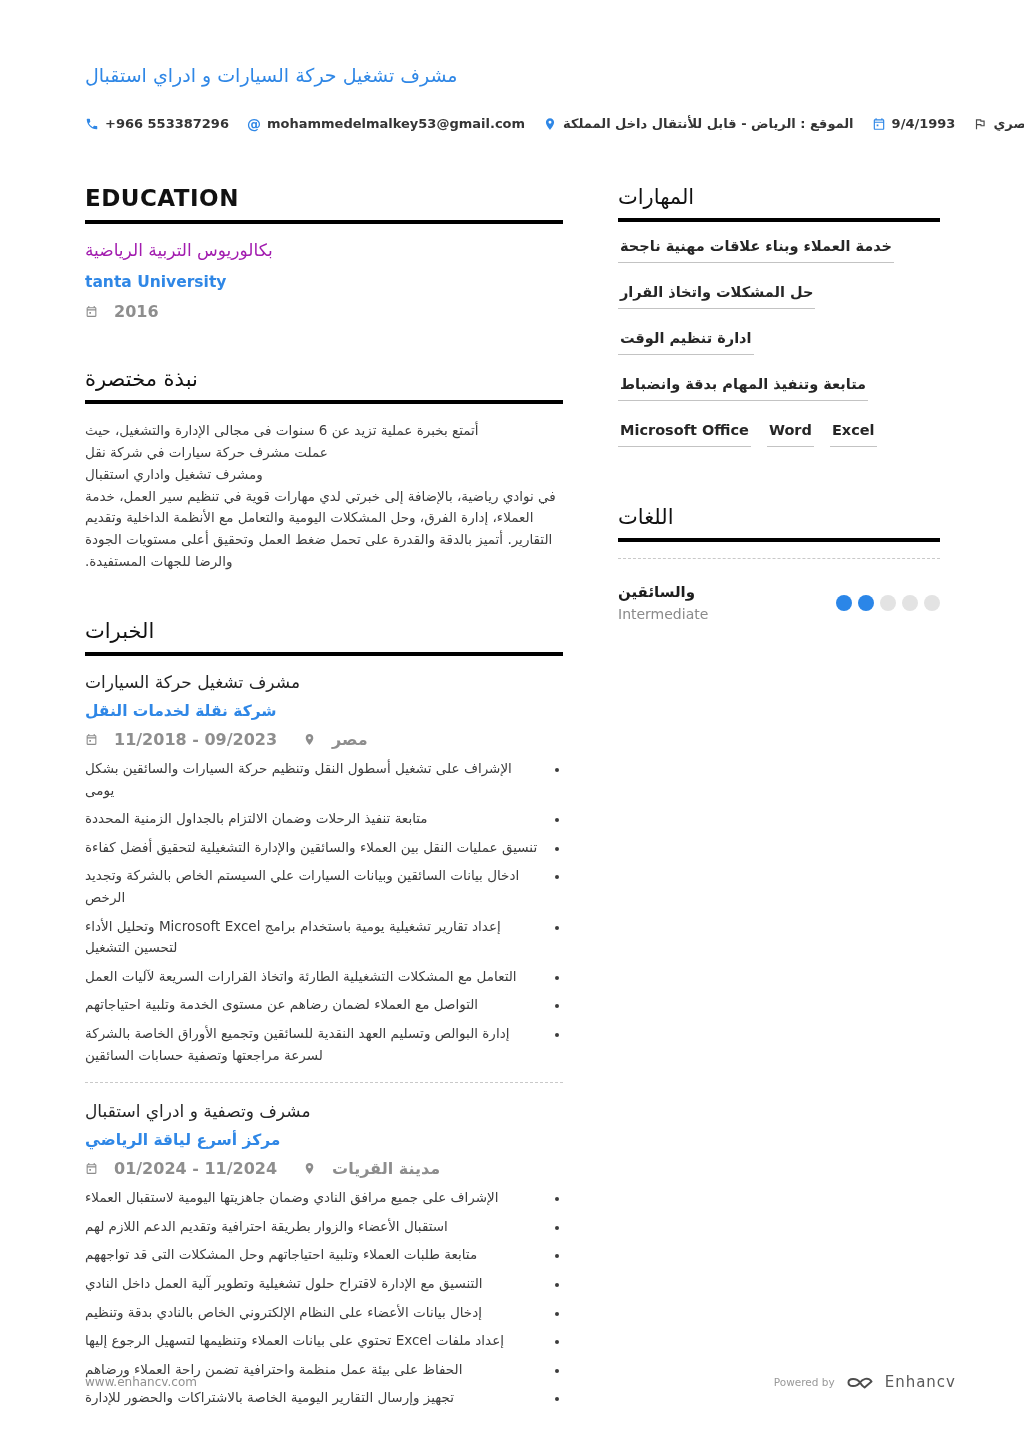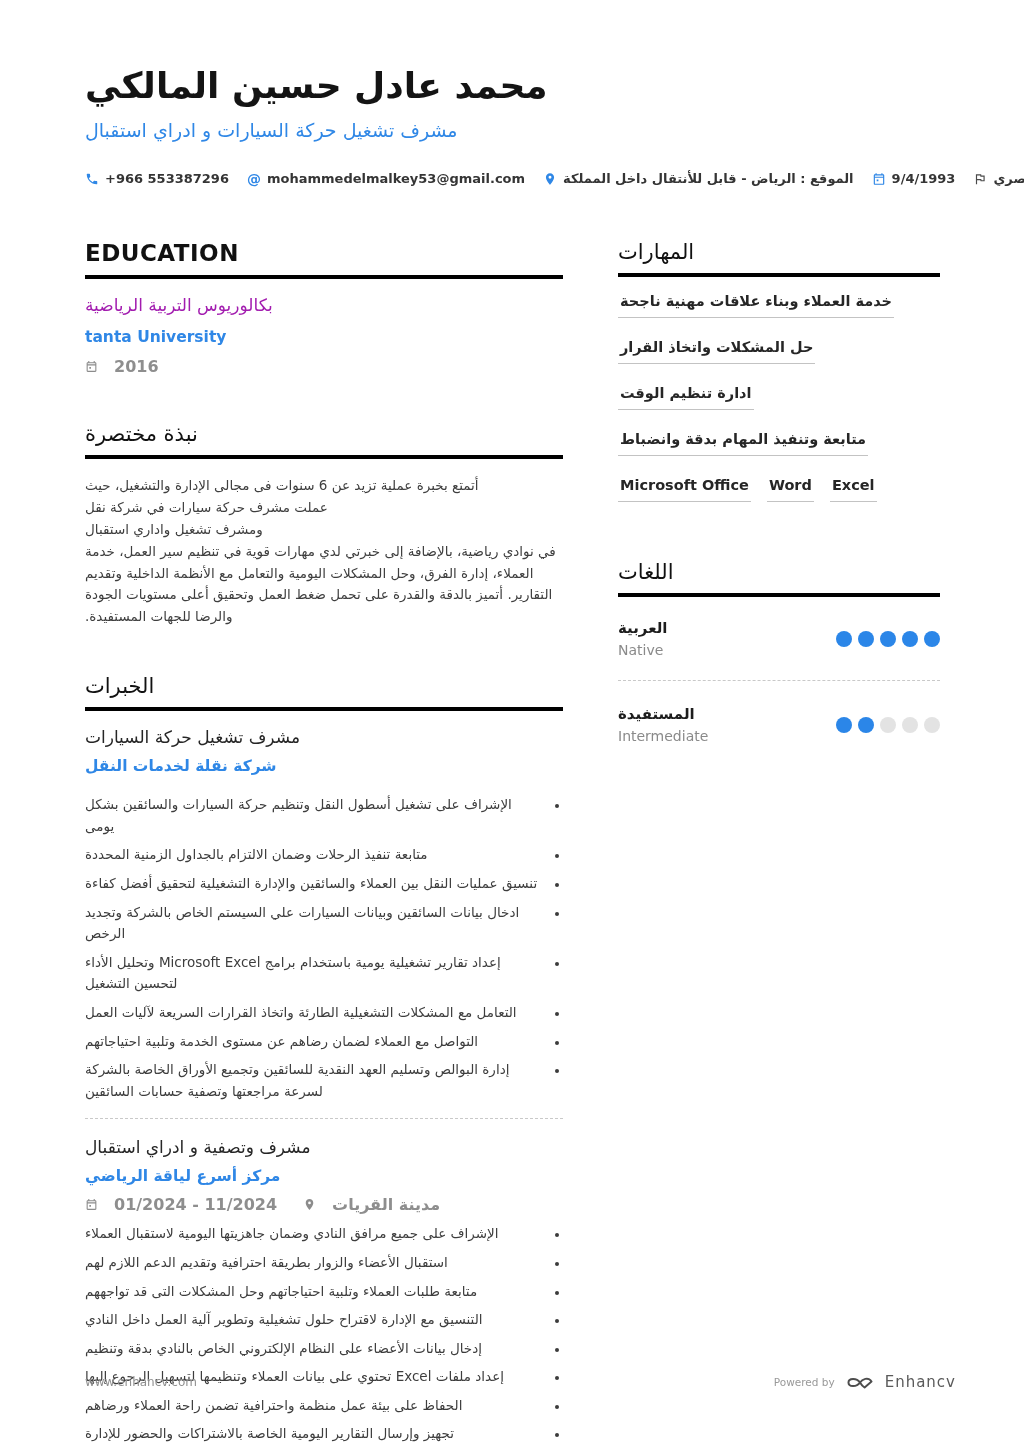--- a/index.html
+++ b/index.html
@@ -69,21 +69,20 @@
   .powered-label{font-size:10.5px;color:#999;}
   .brand-mark{display:inline-flex;color:#4d4d4d;}
   .brand-name{font-size:15px;letter-spacing:1px;color:#5a5a5a;font-weight:500;}
 </style>
 </head>
 <body>
 
 <div class="page">
 
   <header>
-    <h1 class="name rtl">محمد عادل حسين المالكي</h1>
     <div class="subtitle rtl">مشرف تشغيل حركة السيارات و ادراي استقبال</div>
 
     <div class="contact">
       <span class="citem">
         <span class="cicon">
           <svg viewBox="0 0 24 24" fill="currentColor">
               <path d="M6.62 10.79c1.44 2.83 3.76 5.14 6.59 6.59l2.2-2.2c.27-.27.67-.36 1.02-.24 1.12.37 2.33.57 3.57.57.55 0 1 .45 1 1V20c0 .55-.45 1-1 1-9.39 0-17-7.61-17-17 0-.55.45-1 1-1h3.5c.55 0 1 .45 1 1 0 1.25.2 2.45.57 3.57.11.35.03.74-.25 1.02l-2.2 2.2z"></path>
             </svg>
         </span>
         <span>+966 553387296</span>
@@ -148,20 +147,34 @@
 ومشرف تشغيل واداري استقبال
 في نوادي رياضية، بالإضافة إلى خبرتي لدي مهارات قوية في تنظيم سير العمل، خدمة العملاء، إدارة الفرق، وحل المشكلات اليومية والتعامل مع الأنظمة الداخلية وتقديم التقارير. أتميز بالدقة والقدرة على تحمل ضغط العمل وتحقيق أعلى مستويات الجودة والرضا للجهات المستفيدة.</p>
       </section>
 
       <section class="sec-gap">
         <h2 class="sec ar rtl">الخبرات</h2>
 
         <article>
           <div class="job-title rtl">مشرف تشغيل حركة السيارات</div>
           <a class="company">شركة نقلة لخدمات النقل</a>
+          <div class="meta-row">
+            <span class="mico">
+              <svg viewBox="0 0 24 24" fill="currentColor">
+                  <path d="M19 4h-1V2h-2v2H8V2H6v2H5c-1.1 0-2 .9-2 2v14c0 1.1.9 2 2 2h14c1.1 0 2-.9 2-2V6c0-1.1-.9-2-2-2zm0 16H5V10h14v10zM5 8V6h14v2H5zm3 5h3v3H8v-3z"></path>
+                </svg>
+            </span>
+            <span>11/2018 - 09/2023</span>
+            <span class="mico gap-l">
+              <svg viewBox="0 0 24 24" fill="currentColor">
+                  <path d="M12 2C8.13 2 5 5.13 5 9c0 5.25 7 13 7 13s7-7.75 7-13c0-3.87-3.13-7-7-7zm0 9.5a2.5 2.5 0 1 1 0-5 2.5 2.5 0 0 1 0 5z"></path>
+                </svg>
+            </span>
+            <span class="rtl">مصر</span>
+          </div>
           <ul class="bullets">
             <li>الإشراف على تشغيل أسطول النقل وتنظيم حركة السيارات والسائقين بشكل يومى</li>
             <li>متابعة تنفيذ الرحلات وضمان الالتزام بالجداول الزمنية المحددة</li>
             <li>تنسيق عمليات النقل بين العملاء والسائقين والإدارة التشغيلية لتحقيق أفضل كفاءة</li>
             <li>ادخال بيانات السائقين وبيانات السيارات علي السيستم الخاص بالشركة وتجديد الرخص</li>
             <li>إعداد تقارير تشغيلية يومية باستخدام برامج Microsoft Excel وتحليل الأداء لتحسين التشغيل</li>
             <li>التعامل مع المشكلات التشغيلية الطارئة واتخاذ القرارات السريعة لآليات العمل</li>
             <li>التواصل مع العملاء لضمان رضاهم عن مستوى الخدمة وتلبية احتياجاتهم</li>
             <li>إدارة البوالص وتسليم العهد النقدية للسائقين وتجميع الأوراق الخاصة بالشركة لسرعة مراجعتها وتصفية حسابات السائقين</li>
           </ul>
@@ -211,39 +224,26 @@
           <span class="tag">متابعة وتنفيذ المهام بدقة وانضباط</span>
           <span class="tag">Microsoft Office</span>
           <span class="tag">Word</span>
           <span class="tag">Excel</span>
         </div>
       </section>
 
       <section style="margin-top:58px;">
         <h2 class="sec ar rtl">اللغات</h2>
 
+
+        <hr class="dashed">
+
         <div class="lang-row">
           <div>
-            <div class="lang-name rtl">العربية</div>
-            <div class="lang-level">Native</div>
-          </div>
-          <div class="dots">
-              <span class="dot filled"></span>
-              <span class="dot filled"></span>
-              <span class="dot filled"></span>
-              <span class="dot filled"></span>
-              <span class="dot filled"></span>
-            </div>
-        </div>
-
-        <hr class="dashed">
-
-        <div class="lang-row">
-          <div>
-            <div class="lang-name rtl">المستفيدة</div>
+            <div class="lang-name rtl">والسائقين</div>
             <div class="lang-level">Intermediate</div>
           </div>
           <div class="dots">
               <span class="dot filled"></span>
               <span class="dot filled"></span>
               <span class="dot"></span>
               <span class="dot"></span>
               <span class="dot"></span>
             </div>
         </div>

